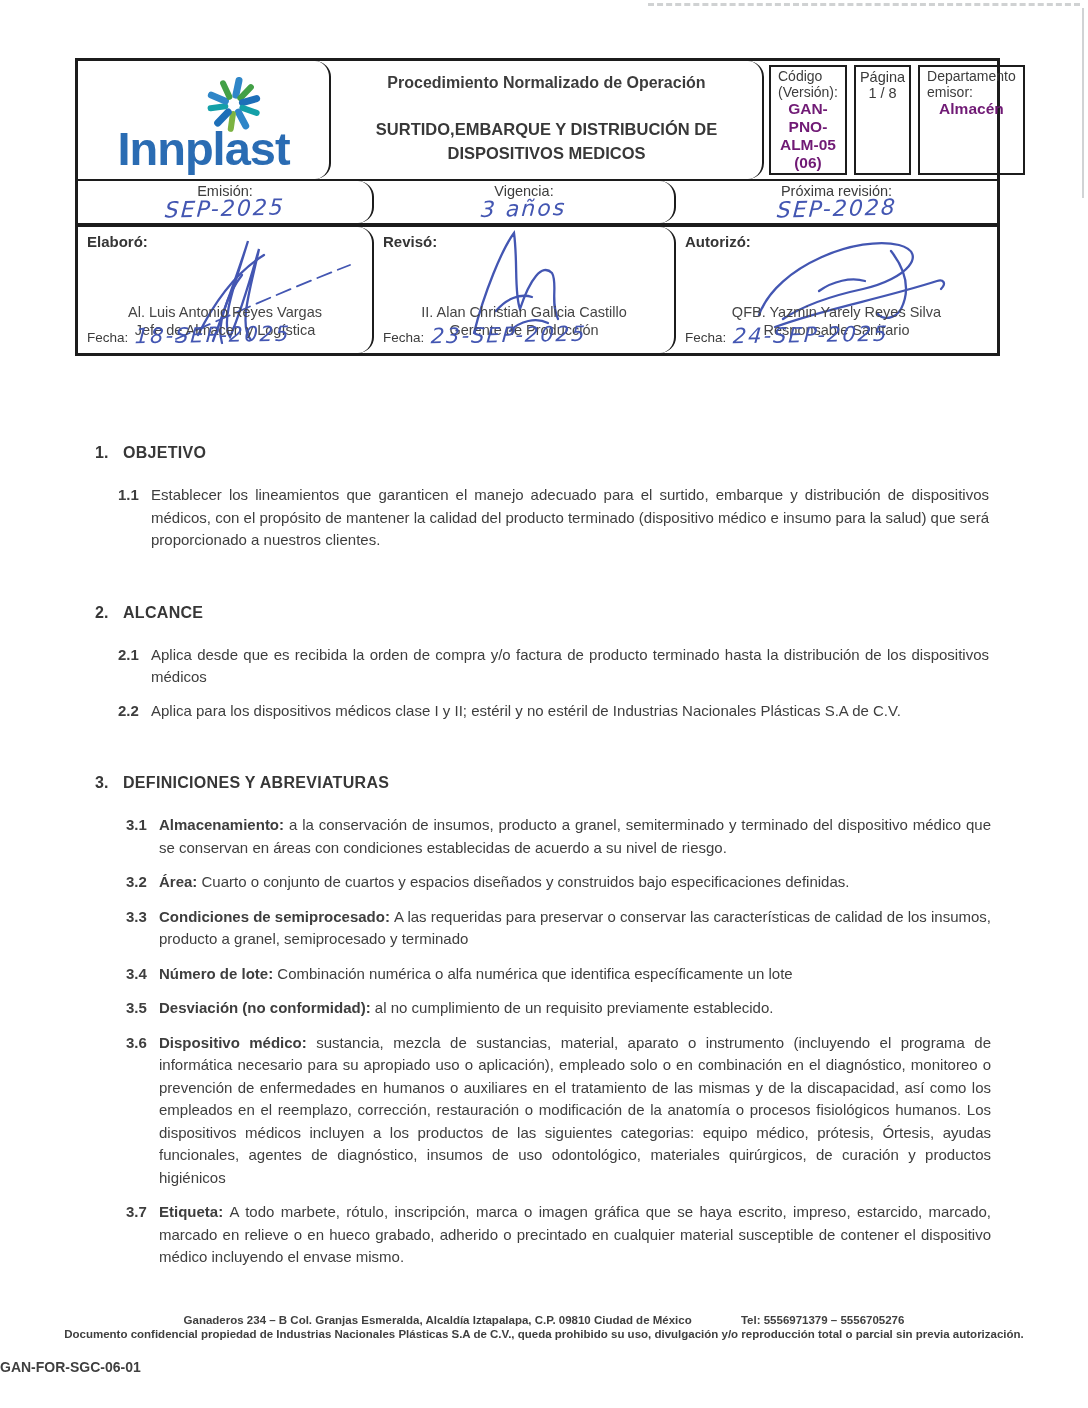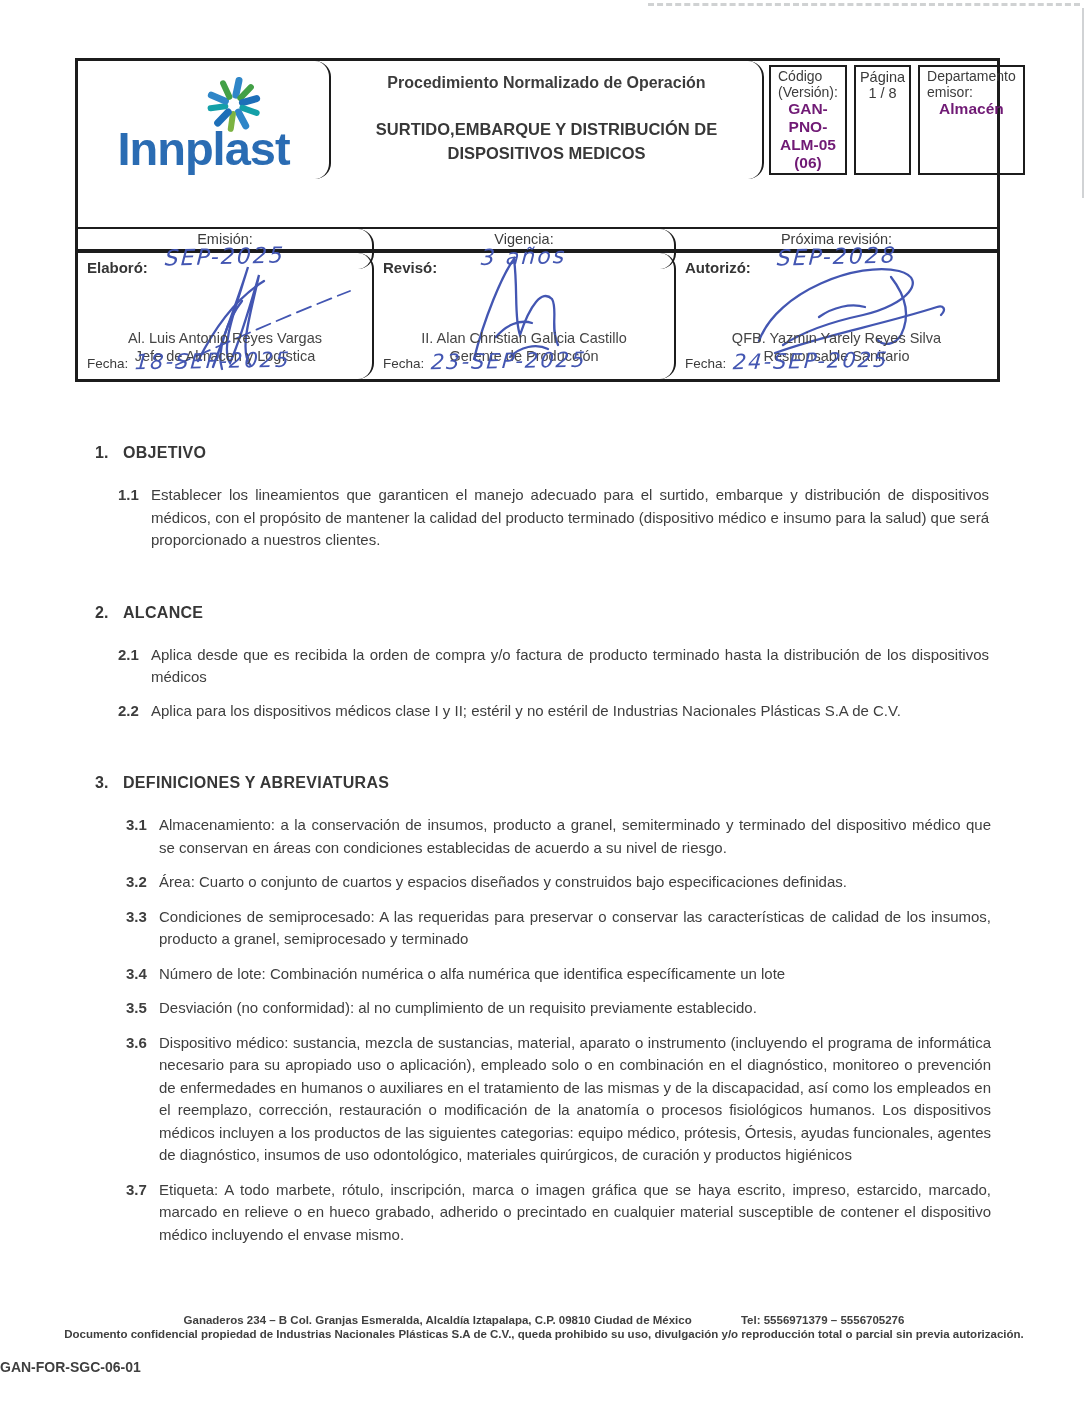--- a/index.html
+++ b/index.html
@@ -15,21 +15,21 @@
   
   .artifact-top{position:absolute;top:3px;left:648px;width:432px;height:0;
     border-top:3px dashed rgba(150,155,158,.45);}
   .artifact-right{position:absolute;top:8px;right:4px;width:0;height:190px;
     border-right:2px solid rgba(140,145,150,.4);}
 
   
   .doc-table{position:absolute;left:75px;top:58px;width:925px;border:3px solid #1c1c1c;box-sizing:border-box;}
   .row{display:grid;box-sizing:border-box;}
   .row1{grid-template-columns:253px 433px auto;height:118px;}
-  .row2{grid-template-columns:296px 302px auto;height:26px;border-top:2px solid #1c1c1c;border-bottom:4px solid #1c1c1c;margin-top:48px;}
+  .row2{grid-template-columns:296px 302px auto;height:48px;border-top:2px solid #1c1c1c;border-bottom:4px solid #1c1c1c;}
   .row3{grid-template-columns:296px 302px auto;height:126px;}
   .cell{box-sizing:border-box;position:relative;}
   .cell.br{border-right:2px solid #1c1c1c;border-radius:16px;}
 
   
   .logo-cell{display:flex;flex-direction:column;align-items:center;justify-content:center;padding-top:4px;}
   .logo-word{font-size:47px;font-weight:bold;color:#2a6cb3;letter-spacing:-1px;line-height:1;margin-top:-10px;}
   .logo-icon{margin-left:60px;}
 
   
@@ -61,21 +61,21 @@
 
   
   .main{position:absolute;left:95px;right:97px;top:444px;}
   .sec-heading{display:flex;font-size:16px;font-weight:bold;color:#373737;}
   .sec-num{width:28px;flex:none;}
   .sec-title{letter-spacing:.3px;}
   .items{margin-left:23px;}
   .item{display:flex;margin-top:11px;font-size:15px;line-height:22.5px;color:#3e3e3e;}
   .item-num{font-weight:bold;flex:none;width:33px;}
   .item-text{flex:1;text-align:justify;}
-  .item-term{font-weight:normal;}
+  .item-term{font-weight:bold;}
   .sec-block{margin-top:0;}
   .sec-block + .sec-block{margin-top:52px;}
   .sec-block .items{margin-top:22px;}
   .sec-block[data-sec="3"] .items{margin-left:31px;}
   .sec-block[data-sec="3"] .item{margin-top:12px;}
   .sec-block[data-sec="1"] .item-text,.sec-block[data-sec="2"] .item-text{padding-right:2px;}
 
   
   .footer{position:absolute;left:0;right:0;top:1314px;text-align:center;color:#3f3f3f;}
   .footer-line1{font-size:11.5px;font-weight:700;}

